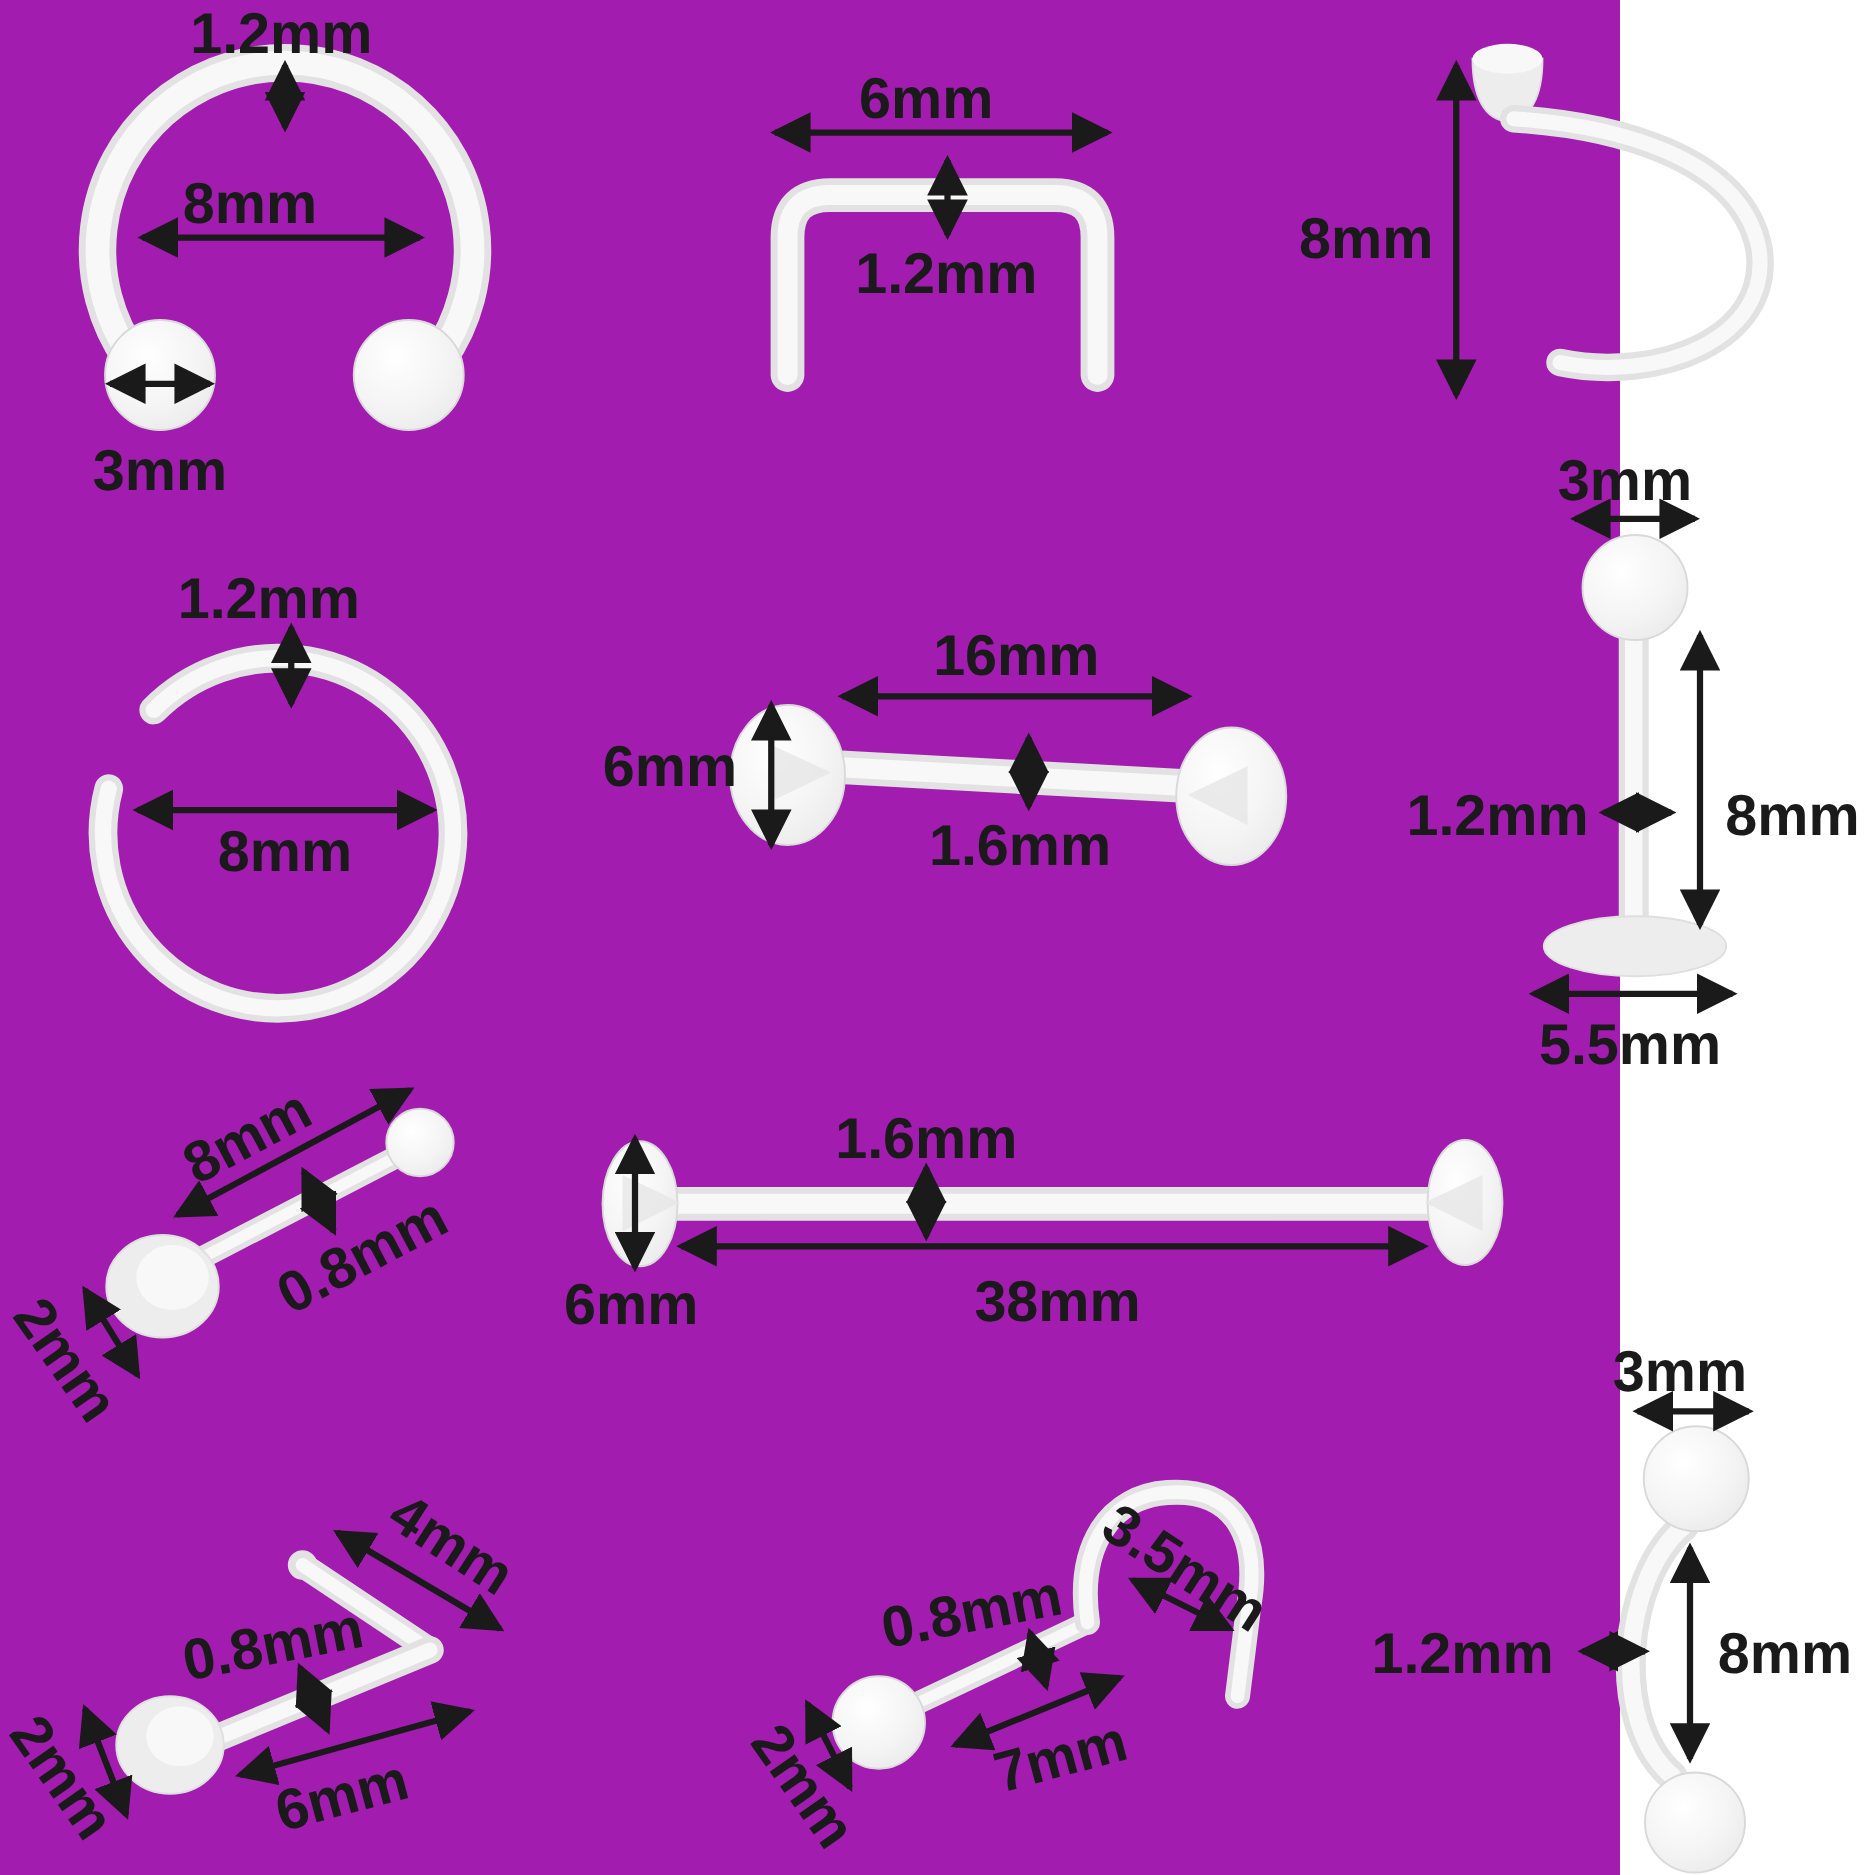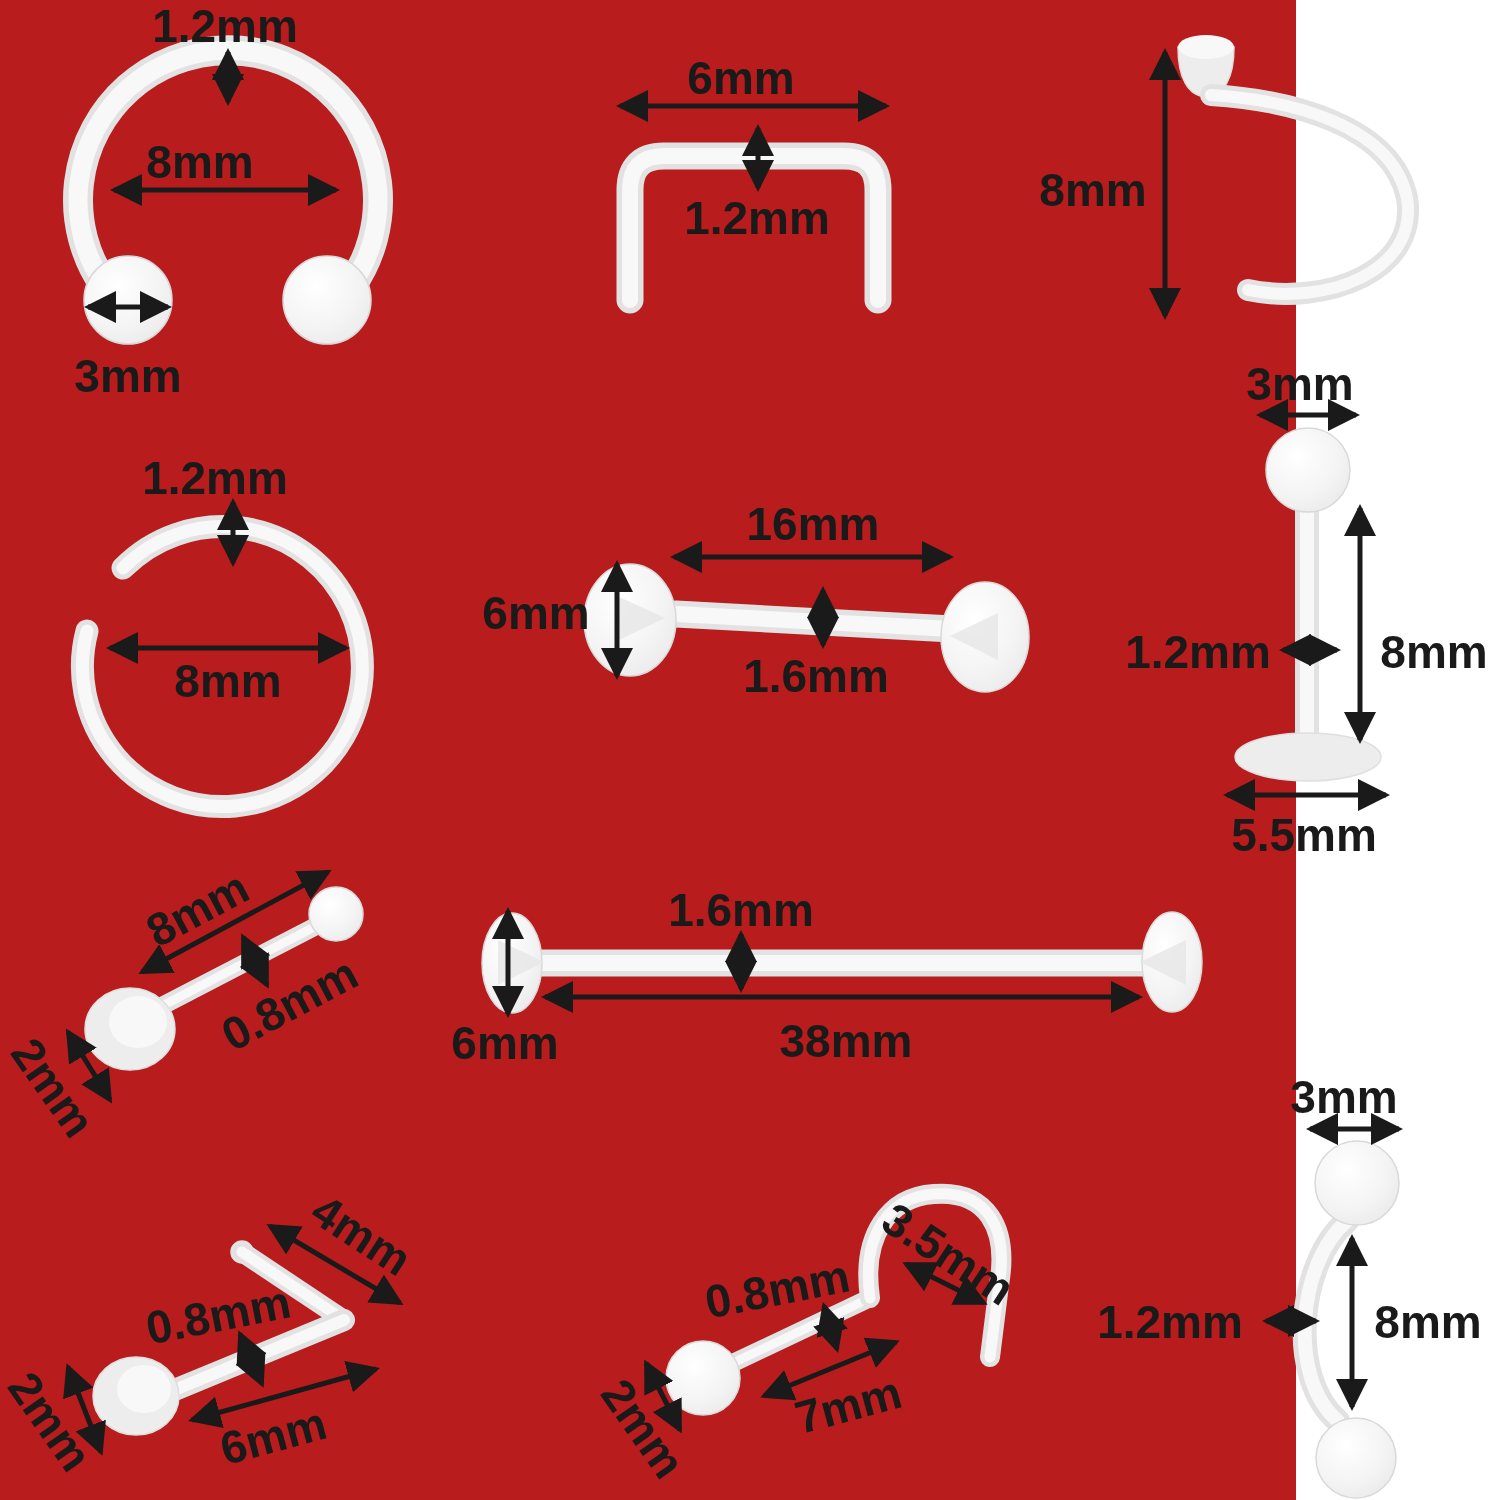--- a/index.html
+++ b/index.html
@@ -1,16 +1,16 @@
 <!DOCTYPE html>
 <html><head>
 <meta charset="utf-8">
 <style>
   html,body{margin:0;padding:0;background:#ffffff;}
-  #stage{width:1296px;height:1500px;position:relative;background:#b91c1c;}
+  #stage{width:1296px;height:1500px;position:relative;background:#a21caf;}
   svg{display:block}
   .lbl{font-family:"Liberation Sans",sans-serif;font-weight:700;font-size:46px;fill:#1a1a1a;text-anchor:middle;}
   .dim{stroke:#1a1a1a;stroke-width:5;fill:none;marker-start:url(#ah);marker-end:url(#ah);}
   .to{fill:none;stroke:#e2e2e2;stroke-linecap:round;stroke-linejoin:round;}
   .ti{fill:none;stroke:#f8f8f8;stroke-linecap:round;stroke-linejoin:round;}
   .ball{fill:url(#bg1);stroke:#d9d9d9;stroke-width:1.5;}
   .disc{fill:#ededed;stroke:#dfdfdf;stroke-width:1.5;}
   .disc-in{fill:#f8f8f8;stroke:none;}
   .cone{fill:#e6e6e6;opacity:.8;}
 </style>

